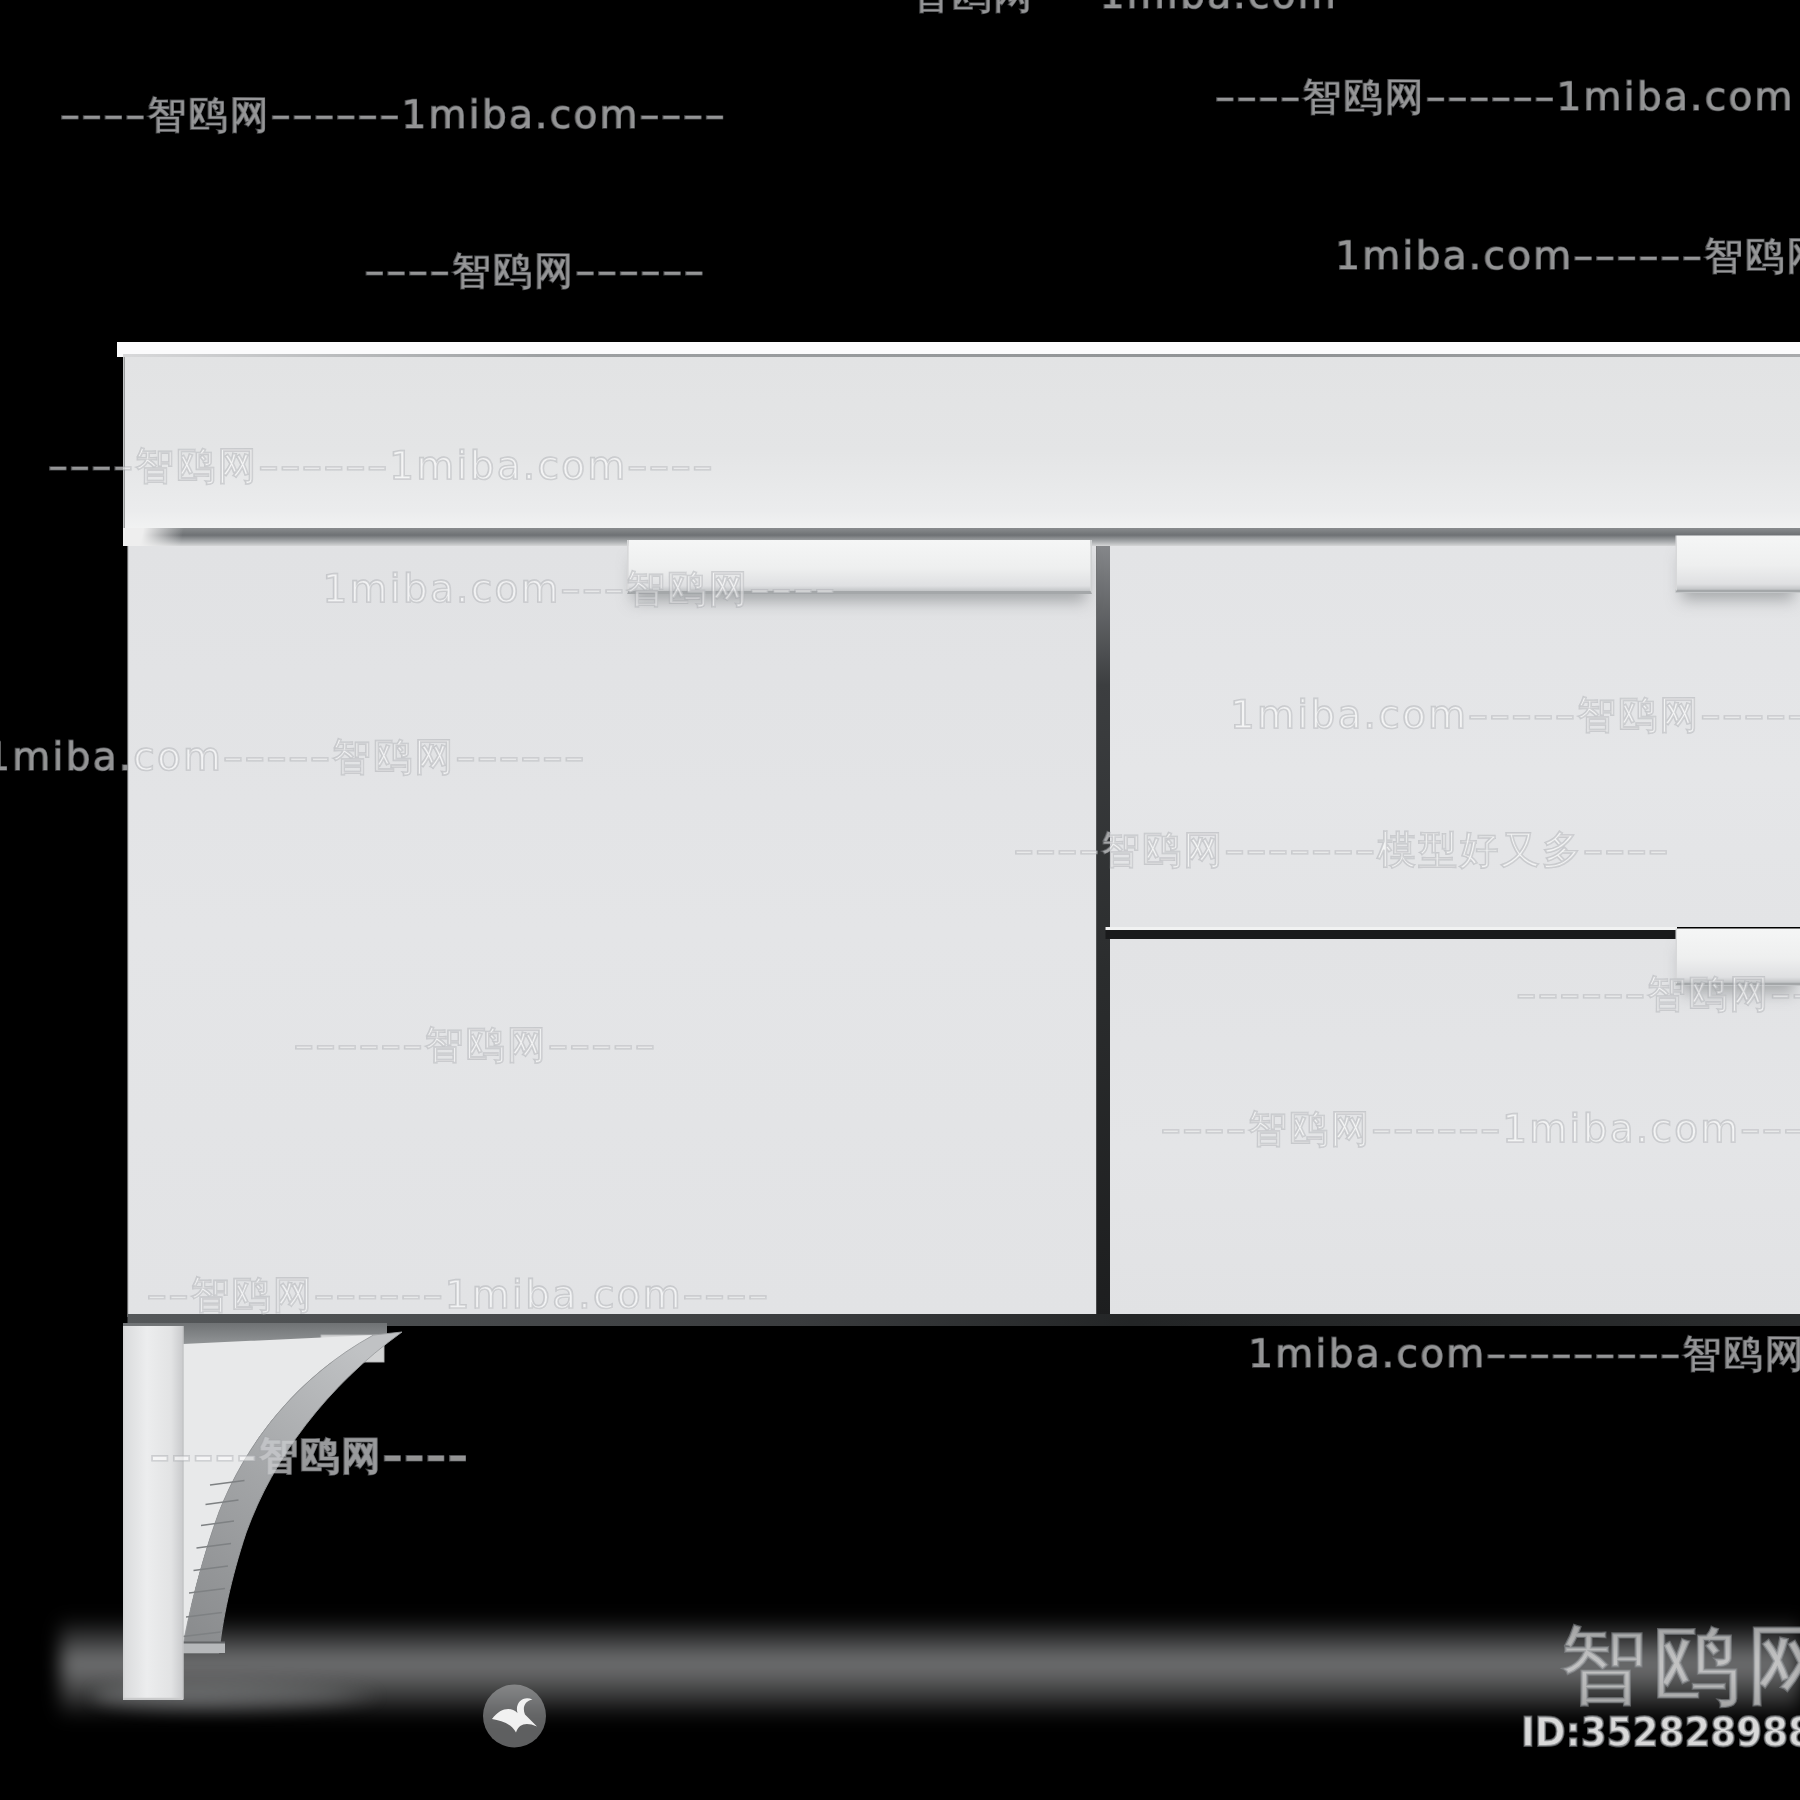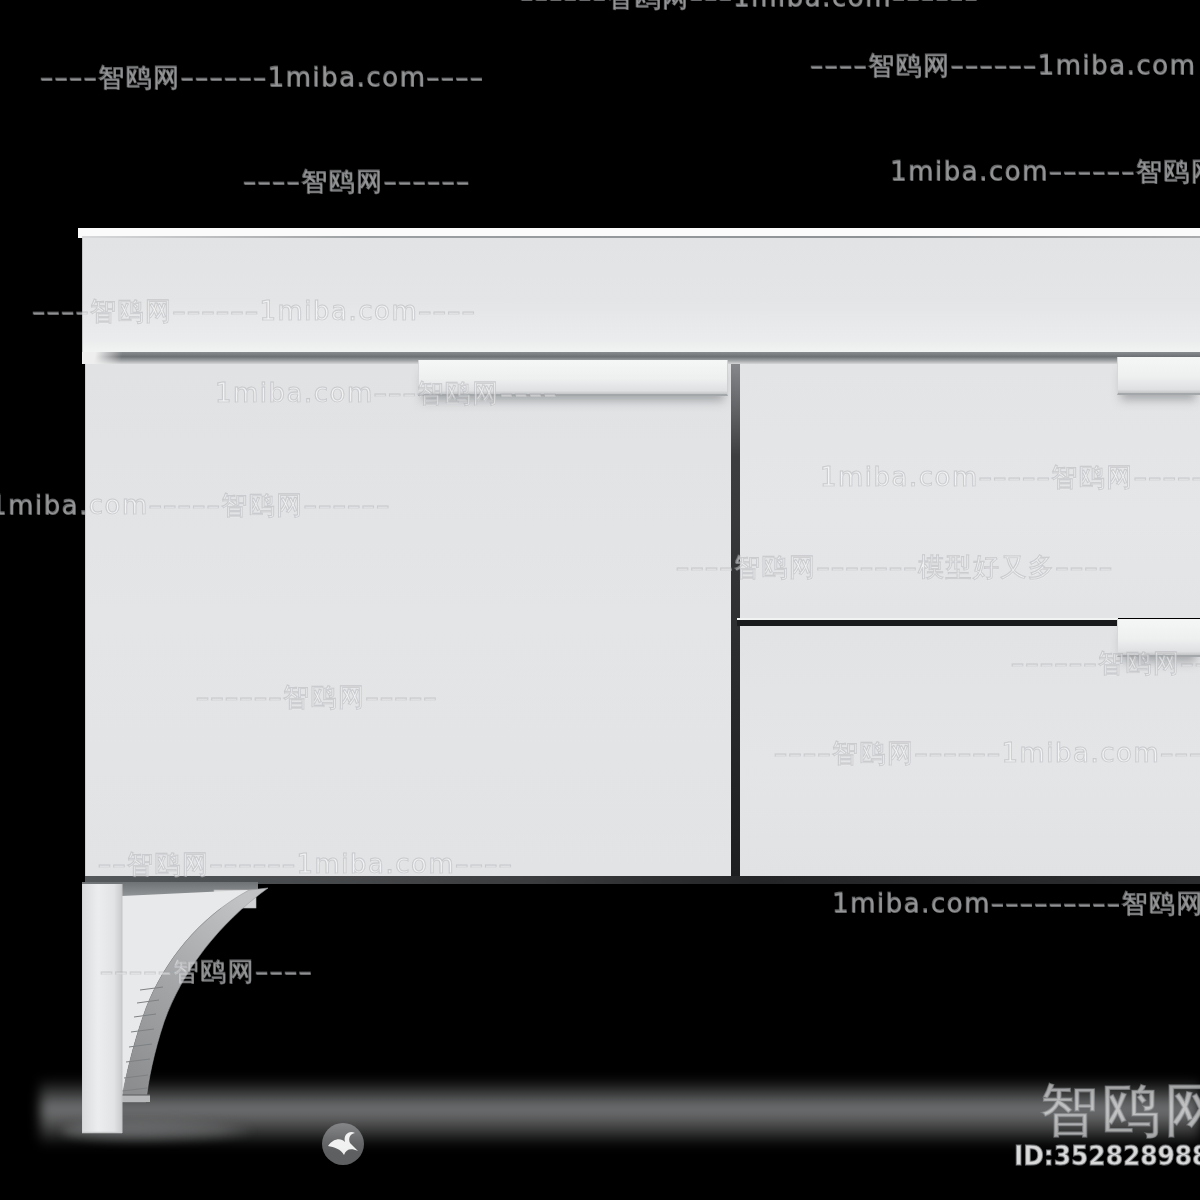--- a/index.html
+++ b/index.html
@@ -131,21 +131,21 @@
       <div class="wm" style="left: 32px; top: 296px;">––––智鸥网––––––1miba.com––––</div>
       <div class="wm" style="left: 215px; top: 378px;">1miba.com–––智鸥网––––</div>
       <div class="wm" style="left: -10px; top: 490px;">1miba.com–––––智鸥网––––––</div>
       <div class="wm" style="left: 820px; top: 462px;">1miba.com–––––智鸥网––––––</div>
       <div class="wm" style="left: 676px; top: 552px;">––––智鸥网–––––––模型好又多––––</div>
       <div class="wm" style="left: 196px; top: 682px;">––––––智鸥网–––––</div>
       <div class="wm" style="left: 1011px; top: 648px;">––––––智鸥网––</div>
       <div class="wm" style="left: 774px; top: 738px;">––––智鸥网––––––1miba.com––––</div>
       <div class="wm" style="left: 67px; top: 849px; margin-left: 31px;">––智鸥网––––––1miba.com––––</div>
       <div class="wm" style="left: 832px; top: 888px;">1miba.com–––––––––智鸥网––</div>
-      <div class="wm" style="left: 100px; top: 956px;">–––––智鸥网––––</div>
+      <div class="wm" style="left: 100px; top: 956px; font-weight: bold;">–––––智鸥网––––</div>
     </div>
 
   <svg id="footer-logo" viewBox="0 0 44 44" xmlns="http://www.w3.org/2000/svg">
     <circle cx="22" cy="22" r="21" fill="#bcbec0" opacity="0.5"></circle>
     <path d="M7 24 C13 16 20 16 24 20 C22 13 28 8 34 11 C29 12 27 16 29 21 L37 29 C30 26 25 27 23 33 C20 27 13 25 7 24 Z" fill="#fdfdfd" opacity="0.92"></path>
   </svg>
 
   <div class="badge-site">智鸥网</div>
   <div class="badge-id">ID:352828988</div>
 

